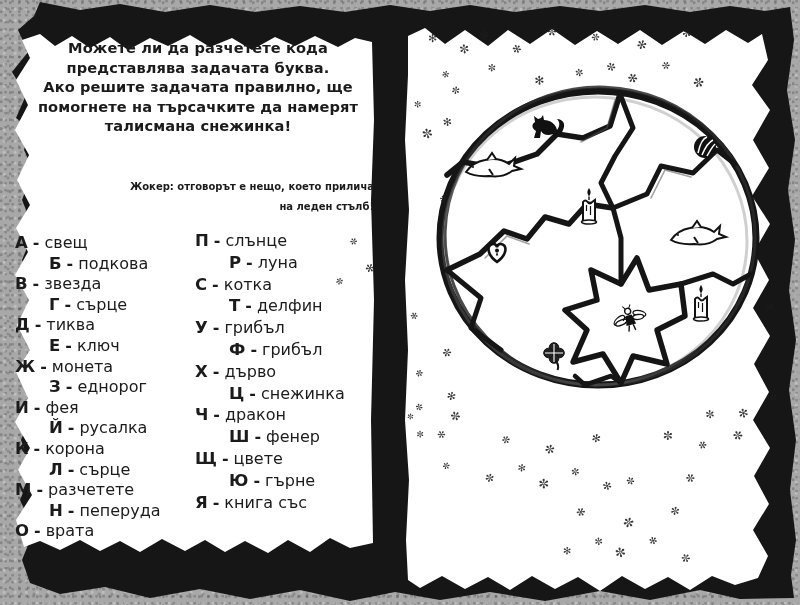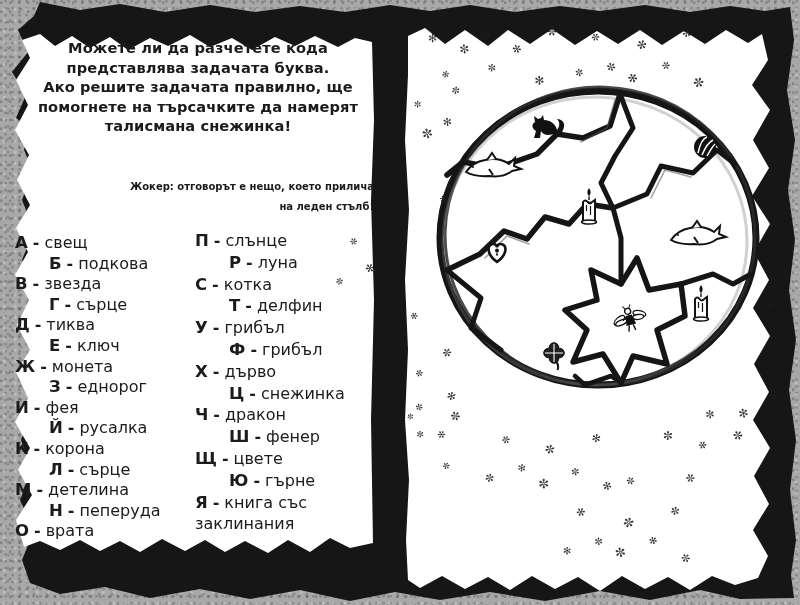--- a/index.html
+++ b/index.html
@@ -97,39 +97,38 @@
       <div class="legend-row"><span class="lg-letter">В</span><span class="lg-sep">-</span><span class="lg-word">звезда</span></div>
       <div class="legend-row indent"><span class="lg-letter">Г</span><span class="lg-sep">-</span><span class="lg-word">сърце</span></div>
       <div class="legend-row"><span class="lg-letter">Д</span><span class="lg-sep">-</span><span class="lg-word">тиква</span></div>
       <div class="legend-row indent"><span class="lg-letter">Е</span><span class="lg-sep">-</span><span class="lg-word">ключ</span></div>
       <div class="legend-row"><span class="lg-letter">Ж</span><span class="lg-sep">-</span><span class="lg-word">монета</span></div>
       <div class="legend-row indent"><span class="lg-letter">З</span><span class="lg-sep">-</span><span class="lg-word">еднорог</span></div>
       <div class="legend-row"><span class="lg-letter">И</span><span class="lg-sep">-</span><span class="lg-word">фея</span></div>
       <div class="legend-row indent"><span class="lg-letter">Й</span><span class="lg-sep">-</span><span class="lg-word">русалка</span></div>
       <div class="legend-row"><span class="lg-letter">К</span><span class="lg-sep">-</span><span class="lg-word">корона</span></div>
       <div class="legend-row indent"><span class="lg-letter">Л</span><span class="lg-sep">-</span><span class="lg-word">сърце</span></div>
-      <div class="legend-row"><span class="lg-letter">М</span><span class="lg-sep">-</span><span class="lg-word">детелина</span></div>
+      <div class="legend-row"><span class="lg-letter">М</span><span class="lg-sep">-</span><span class="lg-word">разчетете</span></div>
       <div class="legend-row indent"><span class="lg-letter">Н</span><span class="lg-sep">-</span><span class="lg-word">пеперуда</span></div>
       <div class="legend-row"><span class="lg-letter">О</span><span class="lg-sep">-</span><span class="lg-word">врата</span></div>
     </div>
   <div id="legend-col-2" class="txt">
       <div class="legend-row"><span class="lg-letter">П</span><span class="lg-sep">-</span><span class="lg-word">слънце</span></div>
       <div class="legend-row indent"><span class="lg-letter">Р</span><span class="lg-sep">-</span><span class="lg-word">луна</span></div>
       <div class="legend-row"><span class="lg-letter">С</span><span class="lg-sep">-</span><span class="lg-word">котка</span></div>
       <div class="legend-row indent"><span class="lg-letter">Т</span><span class="lg-sep">-</span><span class="lg-word">делфин</span></div>
       <div class="legend-row"><span class="lg-letter">У</span><span class="lg-sep">-</span><span class="lg-word">грибъл</span></div>
       <div class="legend-row indent"><span class="lg-letter">Ф</span><span class="lg-sep">-</span><span class="lg-word">грибъл</span></div>
       <div class="legend-row"><span class="lg-letter">Х</span><span class="lg-sep">-</span><span class="lg-word">дърво</span></div>
       <div class="legend-row indent"><span class="lg-letter">Ц</span><span class="lg-sep">-</span><span class="lg-word">снежинка</span></div>
       <div class="legend-row"><span class="lg-letter">Ч</span><span class="lg-sep">-</span><span class="lg-word">дракон</span></div>
       <div class="legend-row indent"><span class="lg-letter">Ш</span><span class="lg-sep">-</span><span class="lg-word">фенер</span></div>
       <div class="legend-row"><span class="lg-letter">Щ</span><span class="lg-sep">-</span><span class="lg-word">цвете</span></div>
       <div class="legend-row indent"><span class="lg-letter">Ю</span><span class="lg-sep">-</span><span class="lg-word">гърне</span></div>
       <div class="legend-row"><span class="lg-letter">Я</span><span class="lg-sep">-</span><span class="lg-word">книга със</span></div>
-      <div class="legend-row"><span class="lg-word">заклинания</span></div>
     </div>
 
   <svg id="ball-svg" width="345" height="318" viewBox="0 0 345 318" style="left:425px;top:78px;">
     <g>
       <ellipse cx="173" cy="160" rx="158" ry="147" fill="#ffffff" stroke="#151515" stroke-width="7"></ellipse>
       <ellipse cx="175" cy="158" rx="155" ry="149" fill="none" stroke="#2a2a2a" stroke-width="3" transform="rotate(2 173 160)" opacity=".85"></ellipse>
       <ellipse cx="170" cy="163" rx="152" ry="144" fill="none" stroke="#777" stroke-width="3" opacity=".35"></ellipse>
     </g>
 
     <path class="crack" stroke-width="5.5" d="M195 16 L185 48 L158 60 L132 56 L112 76 L72 90 L38 84 L22 97"></path>

